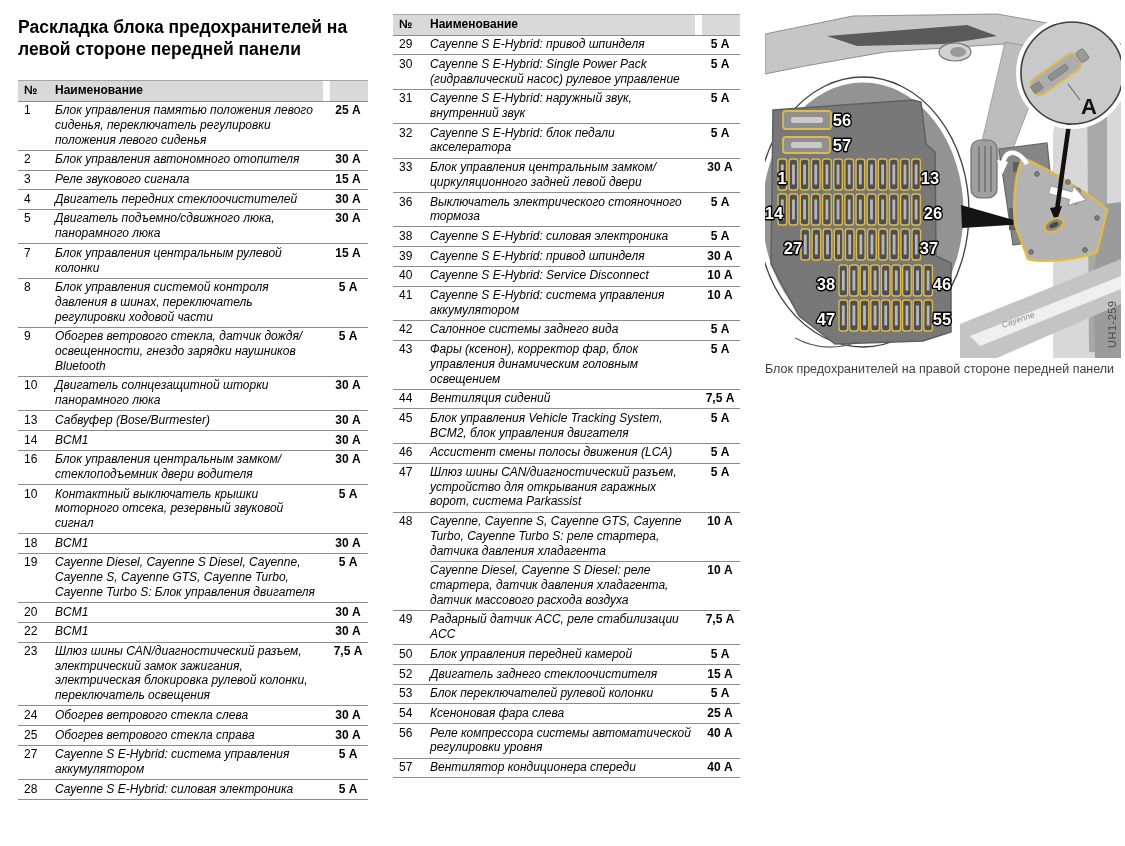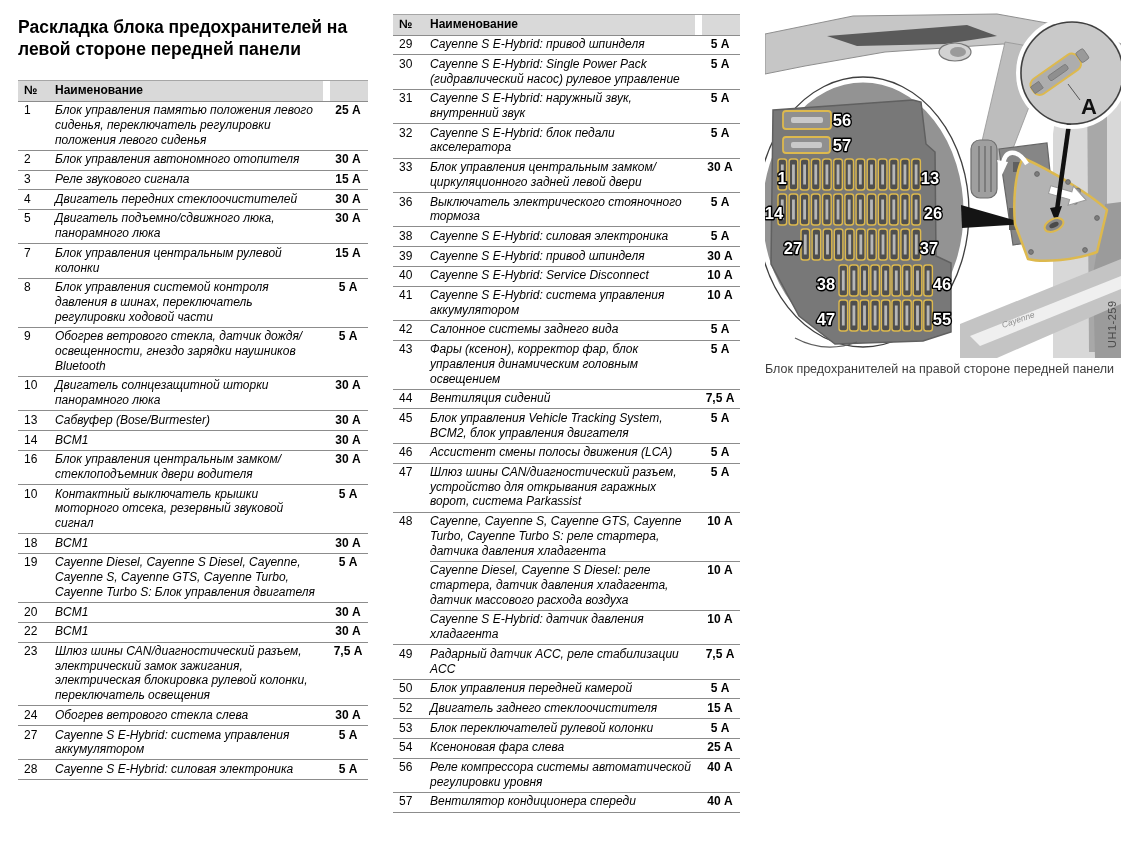--- a/index.html
+++ b/index.html
@@ -160,20 +160,26 @@
             <td class="gap"></td>
             <td class="amp">7,5 А</td>
           </tr>
           <tr>
             <td class="num">24</td>
             <td class="name">Обогрев ветрового стекла слева</td>
             <td class="gap"></td>
             <td class="amp">30 А</td>
           </tr>
           <tr>
+            <td class="num">25</td>
+            <td class="name">Обогрев ветрового стекла справа</td>
+            <td class="gap"></td>
+            <td class="amp">30 А</td>
+          </tr>
+          <tr>
             <td class="num">27</td>
             <td class="name">Cayenne S E-Hybrid: система управления аккумулятором</td>
             <td class="gap"></td>
             <td class="amp">5 А</td>
           </tr>
           <tr>
             <td class="num">28</td>
             <td class="name">Cayenne S E-Hybrid: силовая электроника</td>
             <td class="gap"></td>
             <td class="amp">5 А</td>
@@ -297,26 +303,20 @@
           </tr>
           <tr>
             <td class="num">48</td>
             <td class="name">Cayenne, Cayenne S, Cayenne GTS, Cayenne Turbo, Cayenne Turbo S: реле стартера, датчика давления хладагента</td>
             <td class="gap"></td>
             <td class="amp">10 А</td>
           </tr>
           <tr class="sub">
             <td class="num"></td>
             <td class="name">Cayenne Diesel, Cayenne S Diesel: реле стартера, датчик давления хладагента, датчик массового расхода воздуха</td>
-            <td class="gap"></td>
-            <td class="amp">10 А</td>
-          </tr>
-          <tr class="sub">
-            <td class="num"></td>
-            <td class="name">Cayenne S E-Hybrid: датчик давления хладагента</td>
             <td class="gap"></td>
             <td class="amp">10 А</td>
           </tr>
           <tr>
             <td class="num">49</td>
             <td class="name">Радарный датчик ACC, реле стабилизации ACC</td>
             <td class="gap"></td>
             <td class="amp">7,5 А</td>
           </tr>
           <tr>

